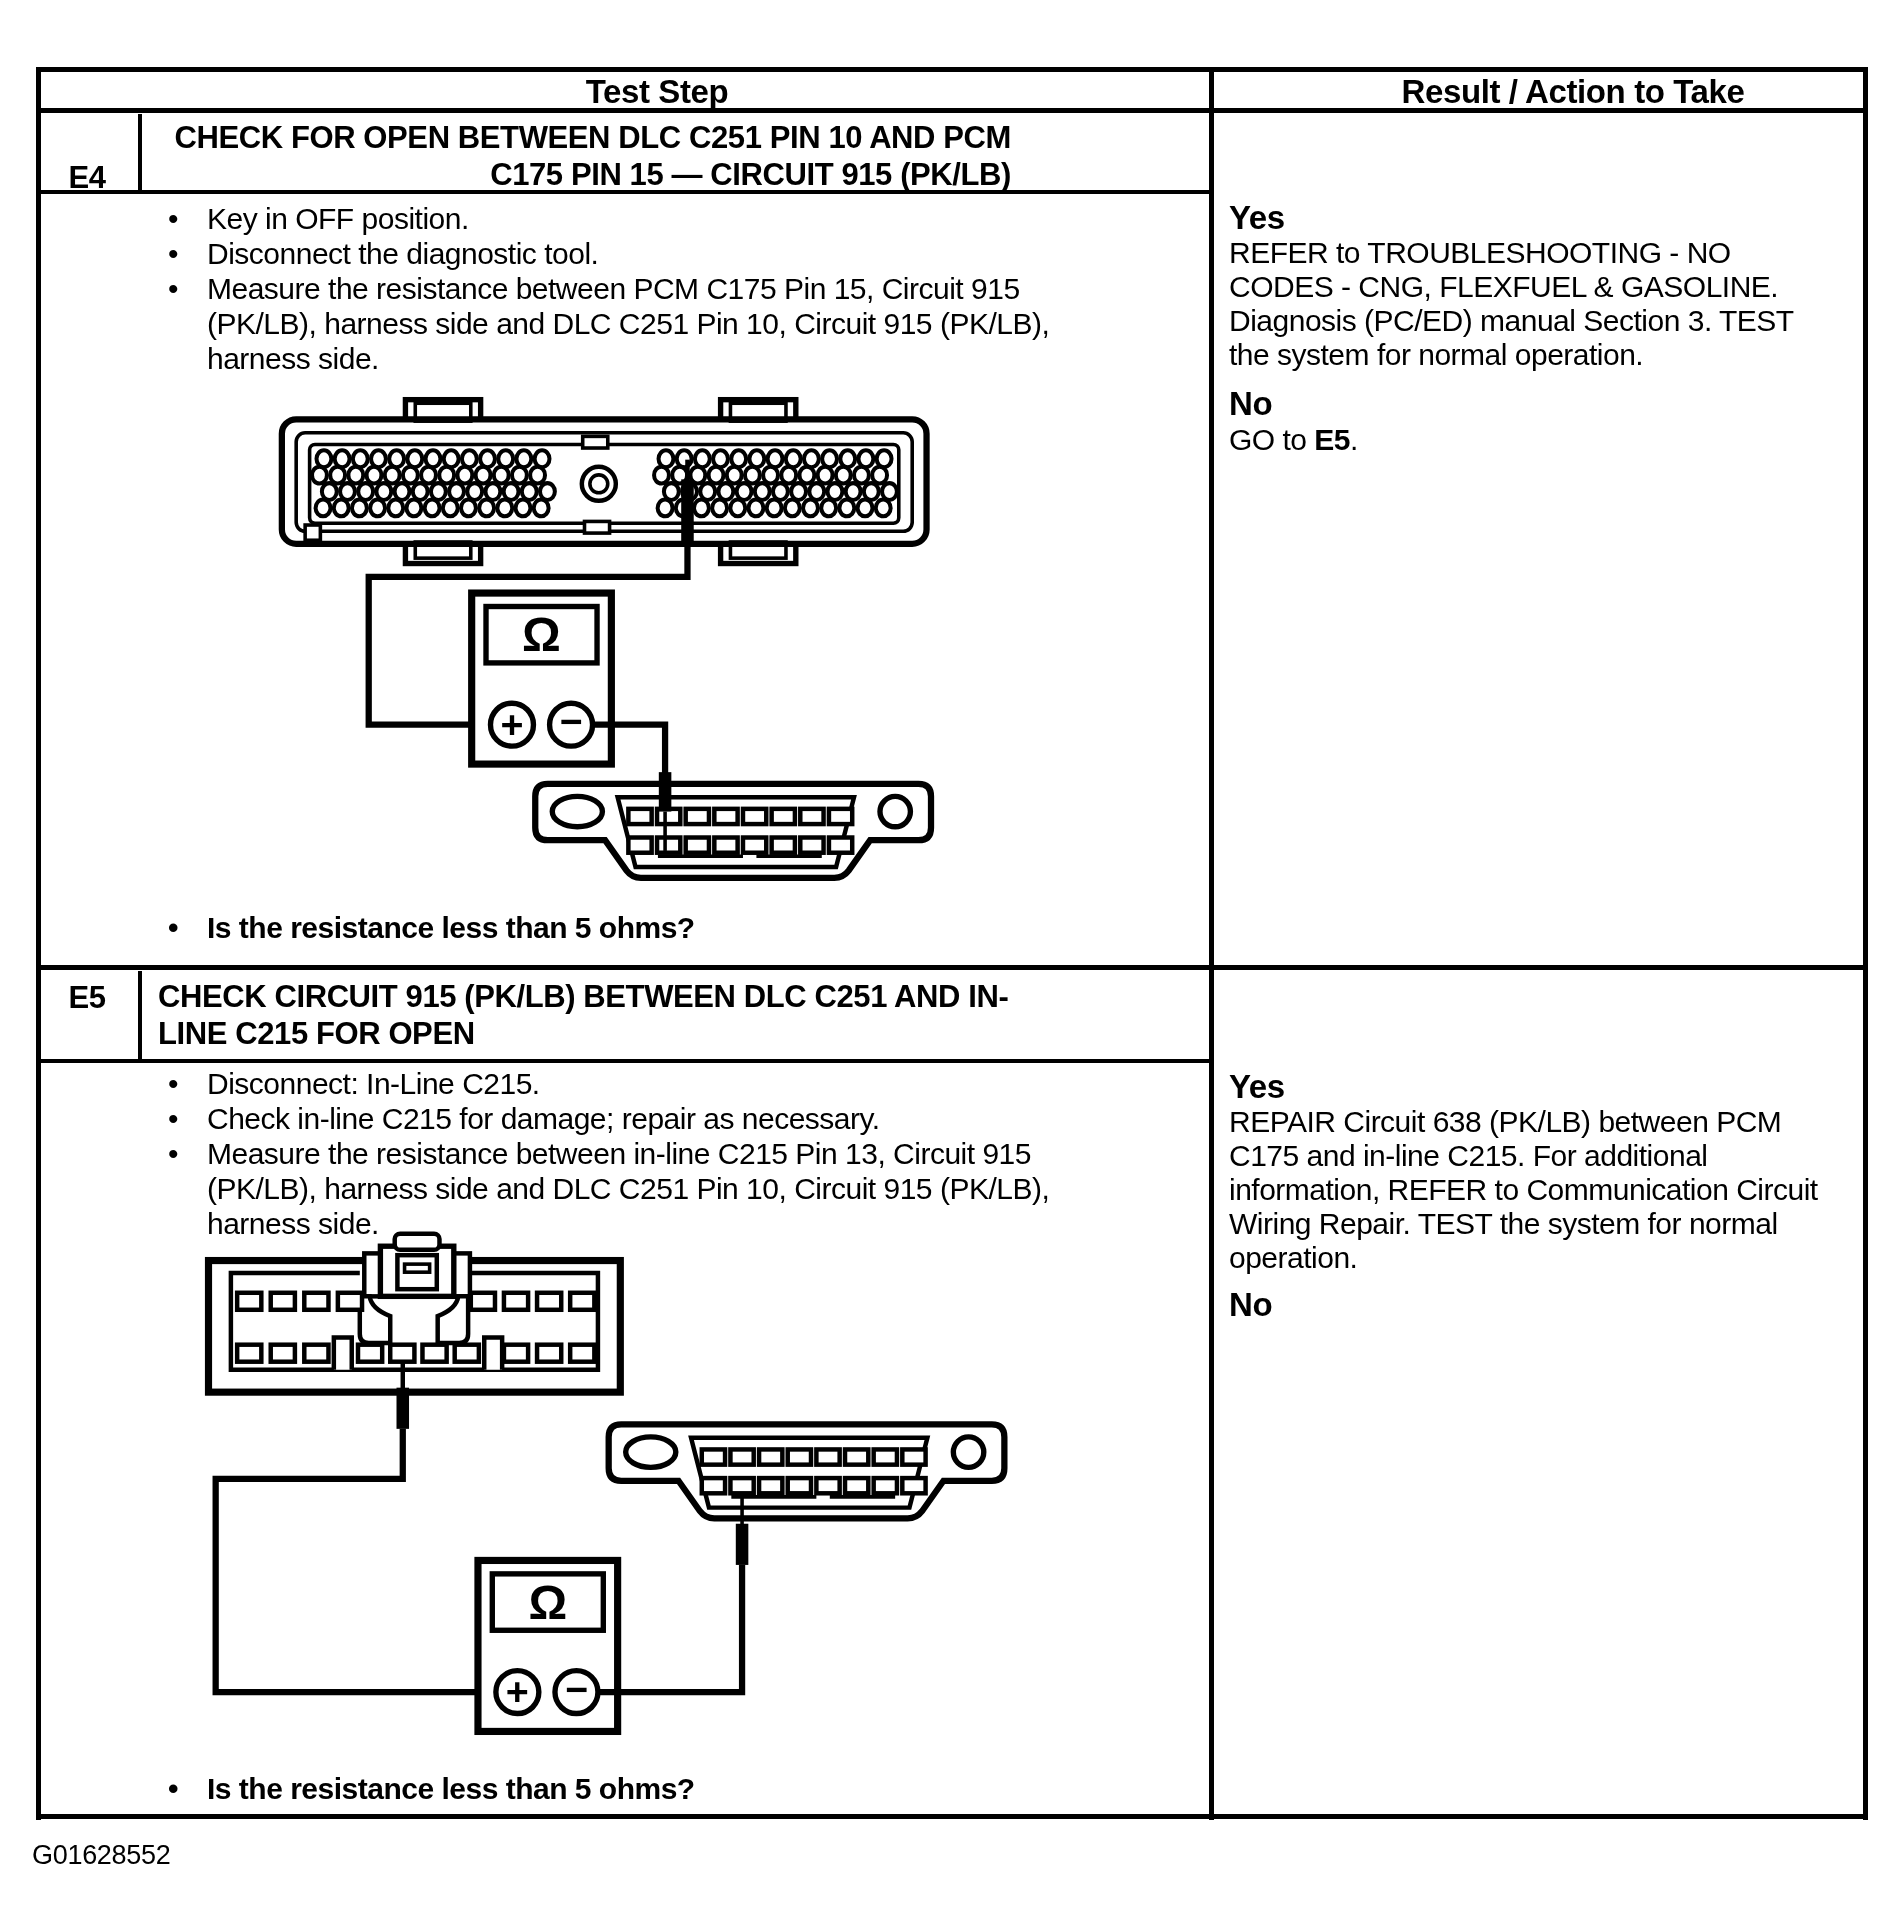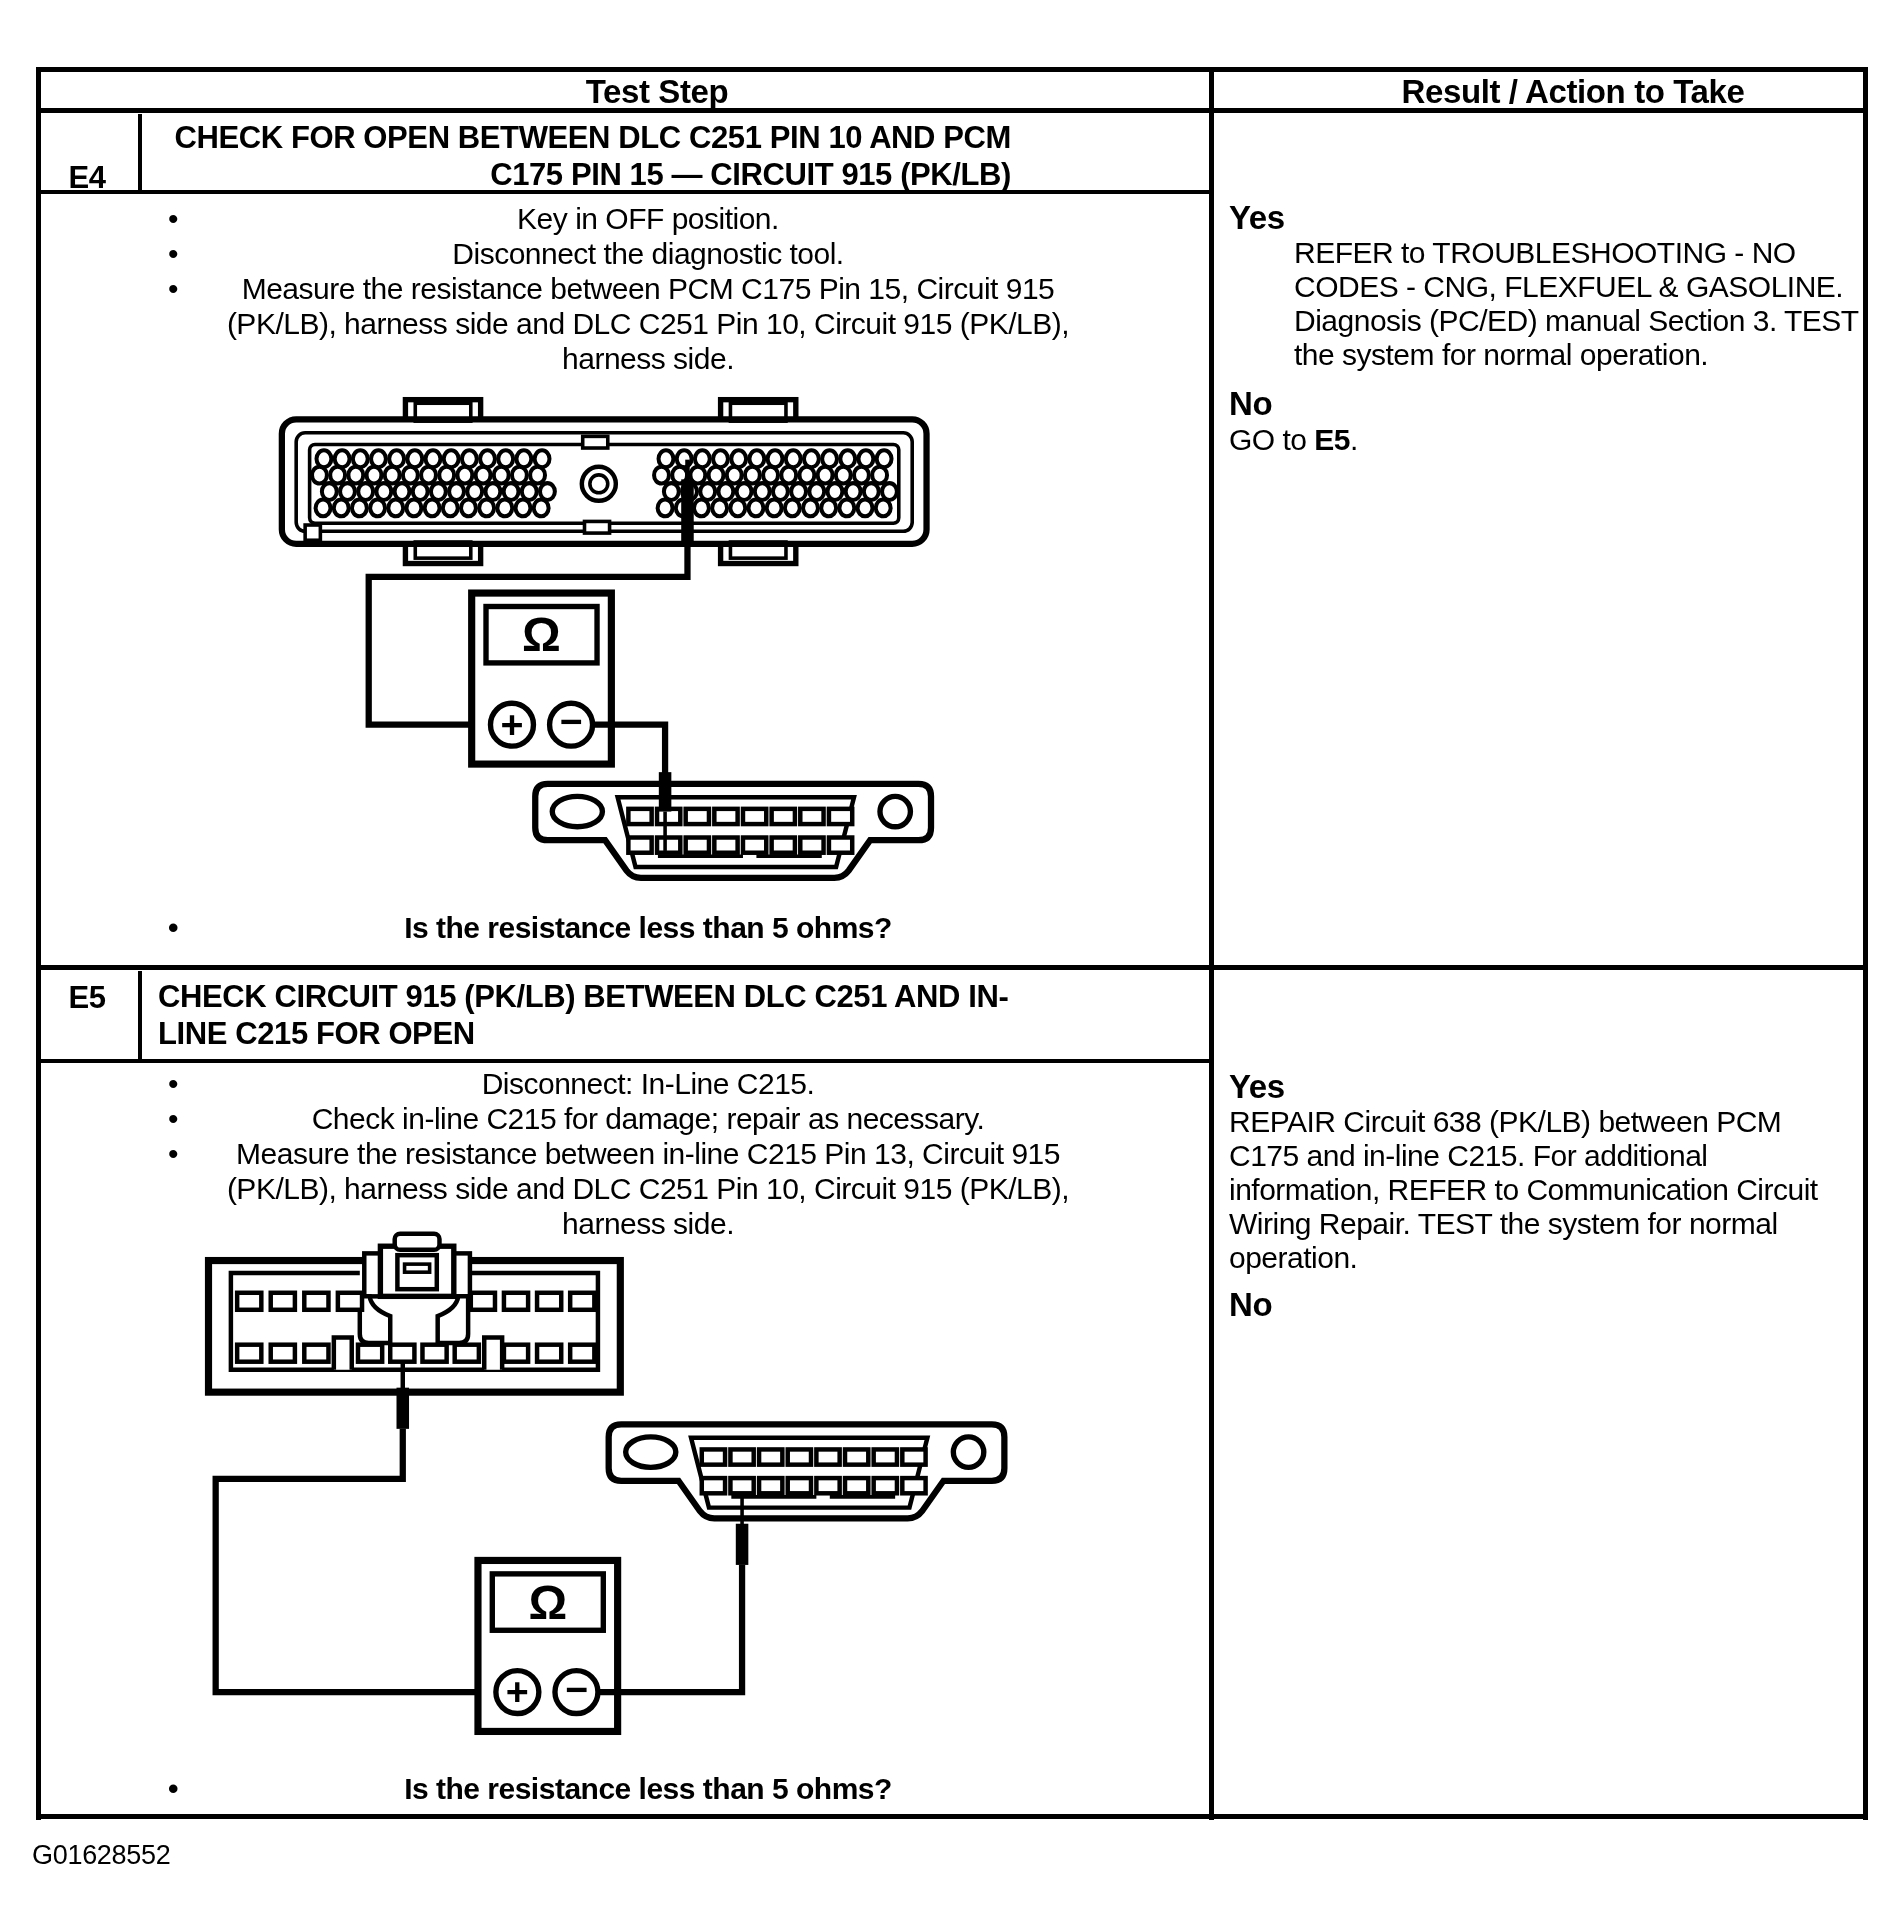--- a/index.html
+++ b/index.html
@@ -6,21 +6,21 @@
   .page{position:relative;width:1902px;height:1930px;background:#fff;
         font-family:"Liberation Sans",sans-serif;color:#000;overflow:hidden;}
   .abs{position:absolute;}
   .rule{position:absolute;background:#000;}
   .hdr{font-size:33px;font-weight:bold;text-align:center;letter-spacing:-0.4px;margin-left:33px;}
   .stepid{font-size:31px;font-weight:bold;text-align:center;letter-spacing:-0.4px;}
   .title{font-size:31px;font-weight:bold;line-height:37px;letter-spacing:-0.4px;}
   .body-txt{font-size:30px;line-height:35px;letter-spacing:-0.5px;}
   .bullet{display:flex;}
   .bullet .mark{width:48px;padding-left:9px;box-sizing:border-box;}
-  .bullet .txt{width:882px;text-align:center;}
+  .bullet .txt{width:882px;}
   .q .txt{font-weight:bold;}
   .q .mark{font-weight:bold;}
   .reslabel{font-size:33px;font-weight:bold;letter-spacing:-0.4px;}
   .restext{font-size:30px;line-height:34px;letter-spacing:-0.5px;}
   .fig-id{font-size:27px;letter-spacing:-0.3px;}
   svg{position:absolute;overflow:visible;}
   svg text{font-family:"Liberation Sans",sans-serif;}
 </style>
 </head>
 <body>
@@ -59,21 +59,21 @@
       <span class="txt">Measure the resistance between PCM C175 Pin 15, Circuit 915 (PK/LB), harness side and DLC C251 Pin 10, Circuit 915 (PK/LB), harness side.</span>
     </div>
   </div>
 
   <div class="abs bullet body-txt q" style="left:159px;top:910px;">
     <span class="mark">•</span>
     <span class="txt">Is the resistance less than 5 ohms?</span>
   </div>
 
   <div class="abs reslabel" style="left:1229px;top:199px;">Yes</div>
-  <div class="abs restext" style="left:1294px;top:236px;width:591px;">REFER to TROUBLESHOOTING - NO CODES - CNG, FLEXFUEL &amp; GASOLINE. Diagnosis (PC/ED) manual Section 3. TEST the system for normal operation.</div>
+  <div class="abs restext" style="left:1229px;top:236px;width:591px;">REFER to TROUBLESHOOTING - NO CODES - CNG, FLEXFUEL &amp; GASOLINE. Diagnosis (PC/ED) manual Section 3. TEST the system for normal operation.</div>
   <div class="abs reslabel" style="left:1229px;top:385px;">No</div>
   <div class="abs restext" style="left:1229px;top:423px;width:591px;"><span>GO to </span><b>E5</b><span>.</span></div>
 
   <svg style="left:41px;top:394px;" width="1164" height="502" viewBox="46 440 1300 560">
     <g>
       <rect x="453" y="446" width="84" height="30" fill="#fff" stroke="#000" stroke-width="6"></rect>
       <rect x="805" y="446" width="84" height="30" fill="#fff" stroke="#000" stroke-width="6"></rect>
       <rect x="453" y="600" width="84" height="29" fill="#fff" stroke="#000" stroke-width="6"></rect>
       <rect x="805" y="600" width="84" height="29" fill="#fff" stroke="#000" stroke-width="6"></rect>
       <rect x="315" y="468" width="720" height="139" rx="16" fill="#fff" stroke="#000" stroke-width="7"></rect>

